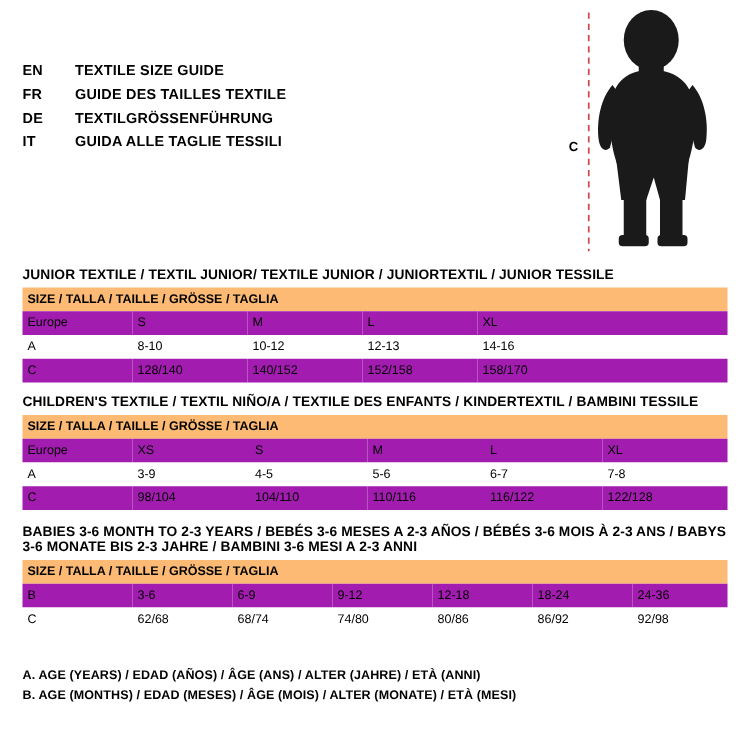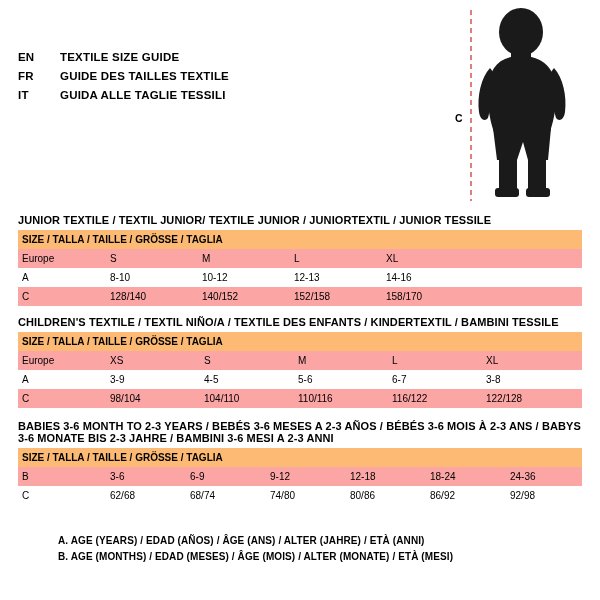--- a/index.html
+++ b/index.html
@@ -87,57 +87,60 @@
     vertical-align: middle;
     white-space: nowrap;
   }
   tr.head td {
     background: #fdba74;
     color: #000000;
     font-size: 10px;
     font-weight: bold;
   }
   tr.shade td {
-    background: #fca5a5;
+    background: #a21caf;
   }
   tr.plain td {
     background: #ffffff;
   }
   .c-label {
     width: 88px;
   }
 
   
   .footer {
     position: absolute;
     left: 18px;
     top: 533px;
     width: 560px;
   }
   .footer div {
     font-size: 10px;
     font-weight: bold;
     line-height: 16px;
     letter-spacing: 0.1px;
-    margin-left: 40px;
   }
 </style>
 </head>
 <body>
 
 <div class="page">
 
   <div class="header">
     <div class="header-row">
       <span class="lang-code">EN</span>
       <span class="lang-title">TEXTILE SIZE GUIDE</span>
     </div>
     <div class="header-row">
       <span class="lang-code">FR</span>
       <span class="lang-title">GUIDE DES TAILLES TEXTILE</span>
+    </div>
+    <div class="header-row">
+      <span class="lang-code">DE</span>
+      <span class="lang-title">TEXTILGRÖSSENFÜHRUNG</span>
     </div>
     <div class="header-row">
       <span class="lang-code">IT</span>
       <span class="lang-title">GUIDA ALLE TAGLIE TESSILI</span>
     </div>
   </div>
 
   <div class="figure">
     <svg width="135" height="195" viewBox="0 0 135 195" xmlns="http://www.w3.org/2000/svg">
 
@@ -226,21 +229,21 @@
           <td>M</td>
           <td>L</td>
           <td>XL</td>
         </tr>
         <tr class="plain">
           <td class="c-label">A</td>
           <td>3-9</td>
           <td>4-5</td>
           <td>5-6</td>
           <td>6-7</td>
-          <td>3-8</td>
+          <td>7-8</td>
         </tr>
         <tr class="shade">
           <td class="c-label">C</td>
           <td>98/104</td>
           <td>104/110</td>
           <td>110/116</td>
           <td>116/122</td>
           <td>122/128</td>
         </tr>
       </tbody>

